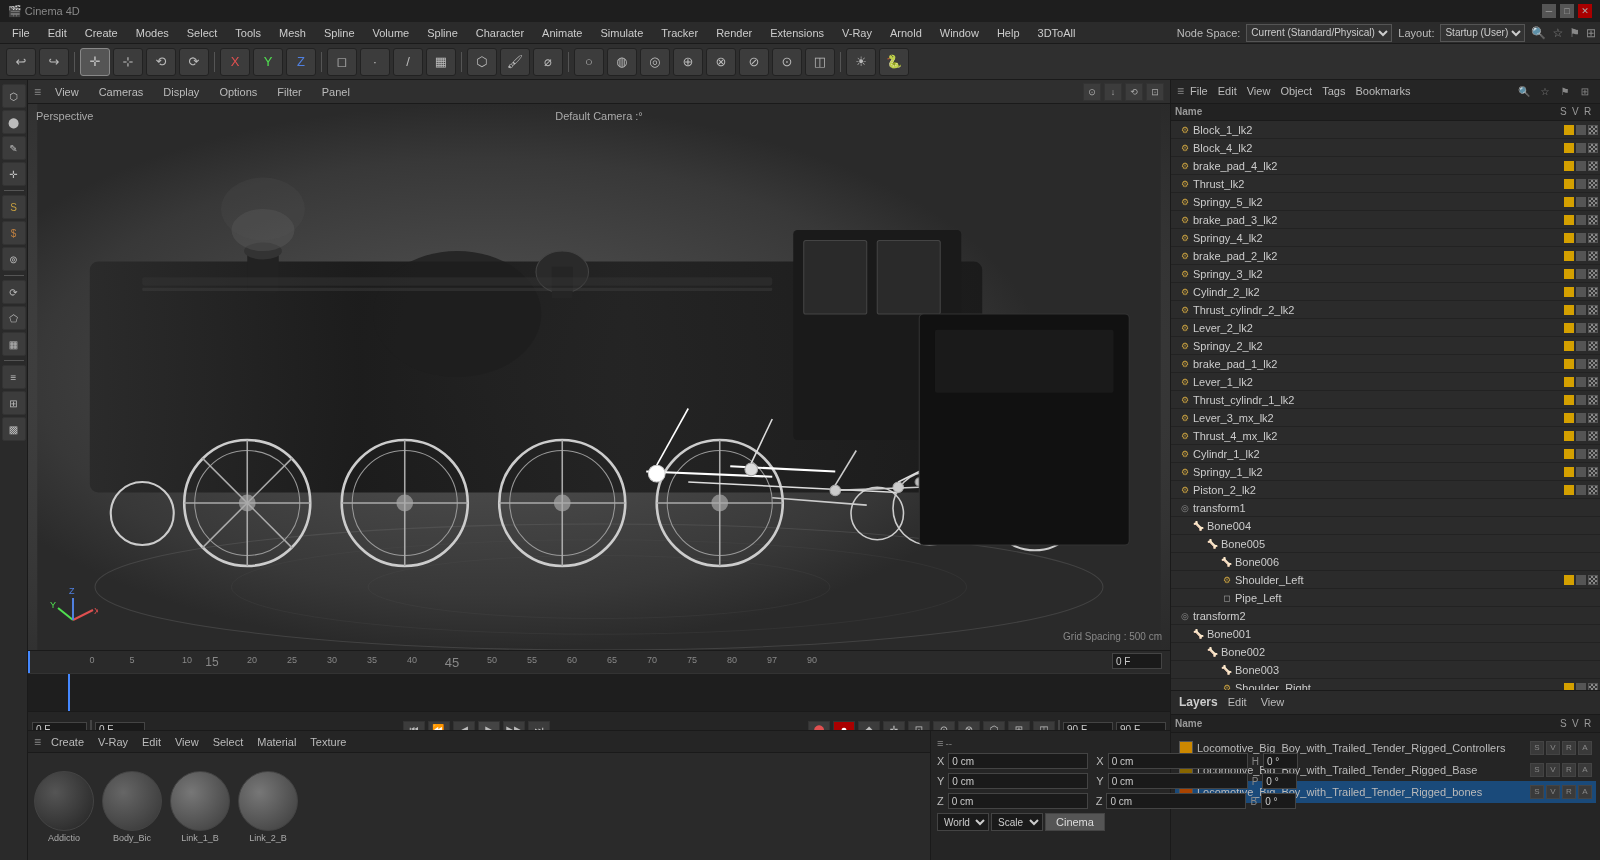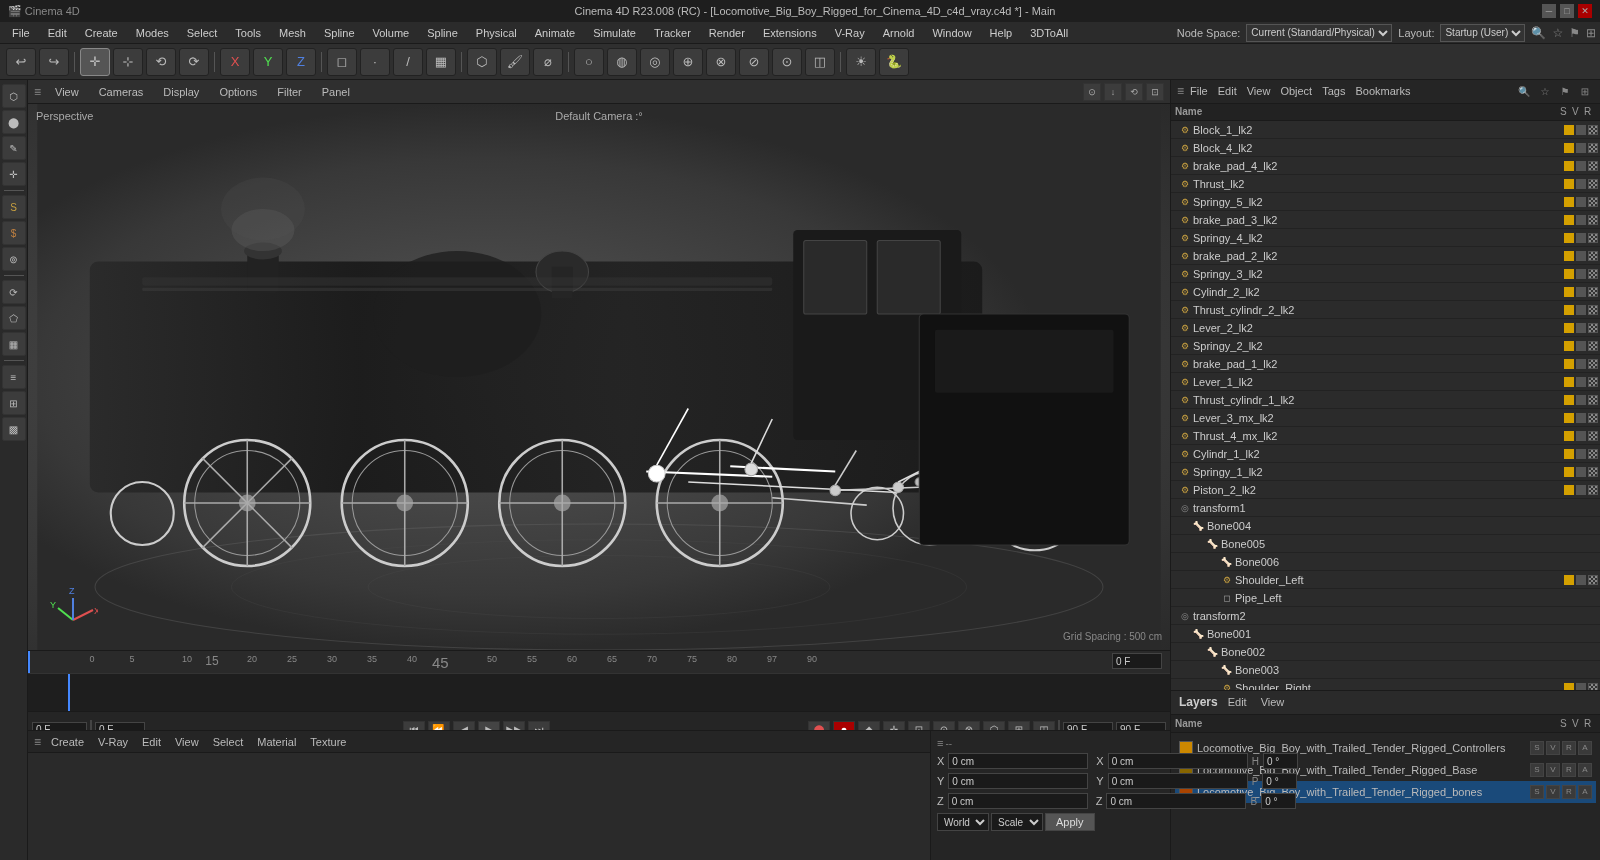--- a/index.html
+++ b/index.html
@@ -102,40 +102,39 @@
     
     ::-webkit-scrollbar { width: 8px; height: 8px; }
     ::-webkit-scrollbar-track { background: #1e1e1e; }
     ::-webkit-scrollbar-thumb { background: #555; border-radius: 2px; }
   </style>
 </head>
 <body>
 
 <div id="titlebar">
   <span style="width:80px; font-size:11px; color:#888;">🎬 Cinema 4D</span>
-  <span class="title">Cinema 4D R23.008 (RC) - [Locomotive_Big_Boy_Rigged_for_Cinema_4D_c4d_vray.c4d *] - Main</span>
   <div class="winbtns">
     <button class="winbtn">─</button>
     <button class="winbtn">□</button>
     <button class="winbtn" style="background:#a00;">✕</button>
   </div>
 </div>
 
 <div id="menubar">
   <span class="menu-item">File</span>
   <span class="menu-item">Edit</span>
   <span class="menu-item">Create</span>
   <span class="menu-item">Modes</span>
   <span class="menu-item">Select</span>
   <span class="menu-item">Tools</span>
   <span class="menu-item">Mesh</span>
   <span class="menu-item">Spline</span>
   <span class="menu-item">Volume</span>
   <span class="menu-item">Spline</span>
-  <span class="menu-item">Physical</span>
+  <span class="menu-item">Character</span>
   <span class="menu-item">Animate</span>
   <span class="menu-item">Simulate</span>
   <span class="menu-item">Tracker</span>
   <span class="menu-item">Render</span>
   <span class="menu-item">Extensions</span>
   <span class="menu-item">V-Ray</span>
   <span class="menu-item">Arnold</span>
   <span class="menu-item">Window</span>
   <span class="menu-item">Help</span>
   <span class="menu-item">3DToAll</span>
@@ -355,21 +354,21 @@
         <div style="display:flex;width:100%;padding-left:40px;">
           <span style="color:#888;font-size:9px;width:40px;text-align:center;">0</span>
           <span style="color:#888;font-size:9px;width:40px;text-align:center;">5</span>
           <span style="color:#888;font-size:9px;width:40px;text-align:right;">10</span>
           <span style="color:#888;font-size:12px;width:40px;text-align:center;">15</span>
           <span style="color:#888;font-size:9px;width:40px;text-align:center;">20</span>
           <span style="color:#888;font-size:9px;width:40px;text-align:center;">25</span>
           <span style="color:#888;font-size:9px;width:40px;text-align:center;">30</span>
           <span style="color:#888;font-size:9px;width:40px;text-align:center;">35</span>
           <span style="color:#888;font-size:9px;width:40px;text-align:center;">40</span>
-          <span style="color:#888;font-size:15px;width:40px;text-align:left;">45</span>
+          <span style="color:#888;font-size:13px;width:40px;text-align:center;">45</span>
           <span style="color:#888;font-size:9px;width:40px;text-align:center;">50</span>
           <span style="color:#888;font-size:9px;width:40px;text-align:center;">55</span>
           <span style="color:#888;font-size:9px;width:40px;text-align:center;">60</span>
           <span style="color:#888;font-size:9px;width:40px;text-align:center;">65</span>
           <span style="color:#888;font-size:9px;width:40px;text-align:center;">70</span>
           <span style="color:#888;font-size:9px;width:40px;text-align:center;">75</span>
           <span style="color:#888;font-size:9px;width:40px;text-align:center;">80</span>
           <span style="color:#888;font-size:9px;width:40px;text-align:center;">97</span>
           <span style="color:#888;font-size:9px;width:40px;text-align:center;">90</span>
         </div>
@@ -414,20 +413,38 @@
         <div id="material-toolbar">
           <span style="color:#888;font-size:12px;cursor:pointer;">≡</span>
           <span class="mt-item">Create</span>
           <span class="mt-item">V-Ray</span>
           <span class="mt-item">Edit</span>
           <span class="mt-item">View</span>
           <span class="mt-item">Select</span>
           <span class="mt-item">Material</span>
           <span class="mt-item">Texture</span>
         </div>
+        <div id="material-content">
+          <div style="display:flex;flex-direction:column;align-items:center;">
+            <div class="mat-thumb" style="background:radial-gradient(circle at 35% 35%, #555, #222);"></div>
+            <span class="mat-label">Addictio</span>
+          </div>
+          <div style="display:flex;flex-direction:column;align-items:center;">
+            <div class="mat-thumb" style="background:radial-gradient(circle at 35% 35%, #666, #333);"></div>
+            <span class="mat-label">Body_Bic</span>
+          </div>
+          <div style="display:flex;flex-direction:column;align-items:center;">
+            <div class="mat-thumb" style="background:radial-gradient(circle at 35% 35%, #777, #3a3a3a);"></div>
+            <span class="mat-label">Link_1_B</span>
+          </div>
+          <div style="display:flex;flex-direction:column;align-items:center;">
+            <div class="mat-thumb" style="background:radial-gradient(circle at 35% 35%, #777, #3a3a3a);"></div>
+            <span class="mat-label">Link_2_B</span>
+          </div>
+        </div>
       </div>
 
       <div id="coords-panel" style="width:240px;background:#252525;border-left:1px solid #1a1a1a;padding:6px;">
         <div style="display:flex;align-items:center;gap:2px;margin-bottom:4px;">
           <span style="color:#888;font-size:11px;cursor:pointer;">≡</span>
           <span style="color:#777;font-size:10px;">--</span>
         </div>
         <div class="coord-row">
           <span class="coord-label">X</span>
           <input class="coord-input" value="0 cm" style="">
@@ -456,21 +473,21 @@
           <input class="coord-input" value="0 °" style="width: 35px;">
         </div>
         <div class="coord-row2">
           <select class="coord-select">
             <option>World</option>
             <option>Local</option>
           </select>
           <select class="coord-select">
             <option>Scale</option>
           </select>
-          <button class="coord-apply">Apply</button>
+          <button class="coord-apply">Cinema</button>
         </div>
       </div>
     </div>
   </div>
 
   <div id="rightpanel">
 
     <div id="right-toolbar">
       <span style="color:#888;font-size:12px;cursor:pointer;">≡</span>
       <span class="rt-item">File</span>

